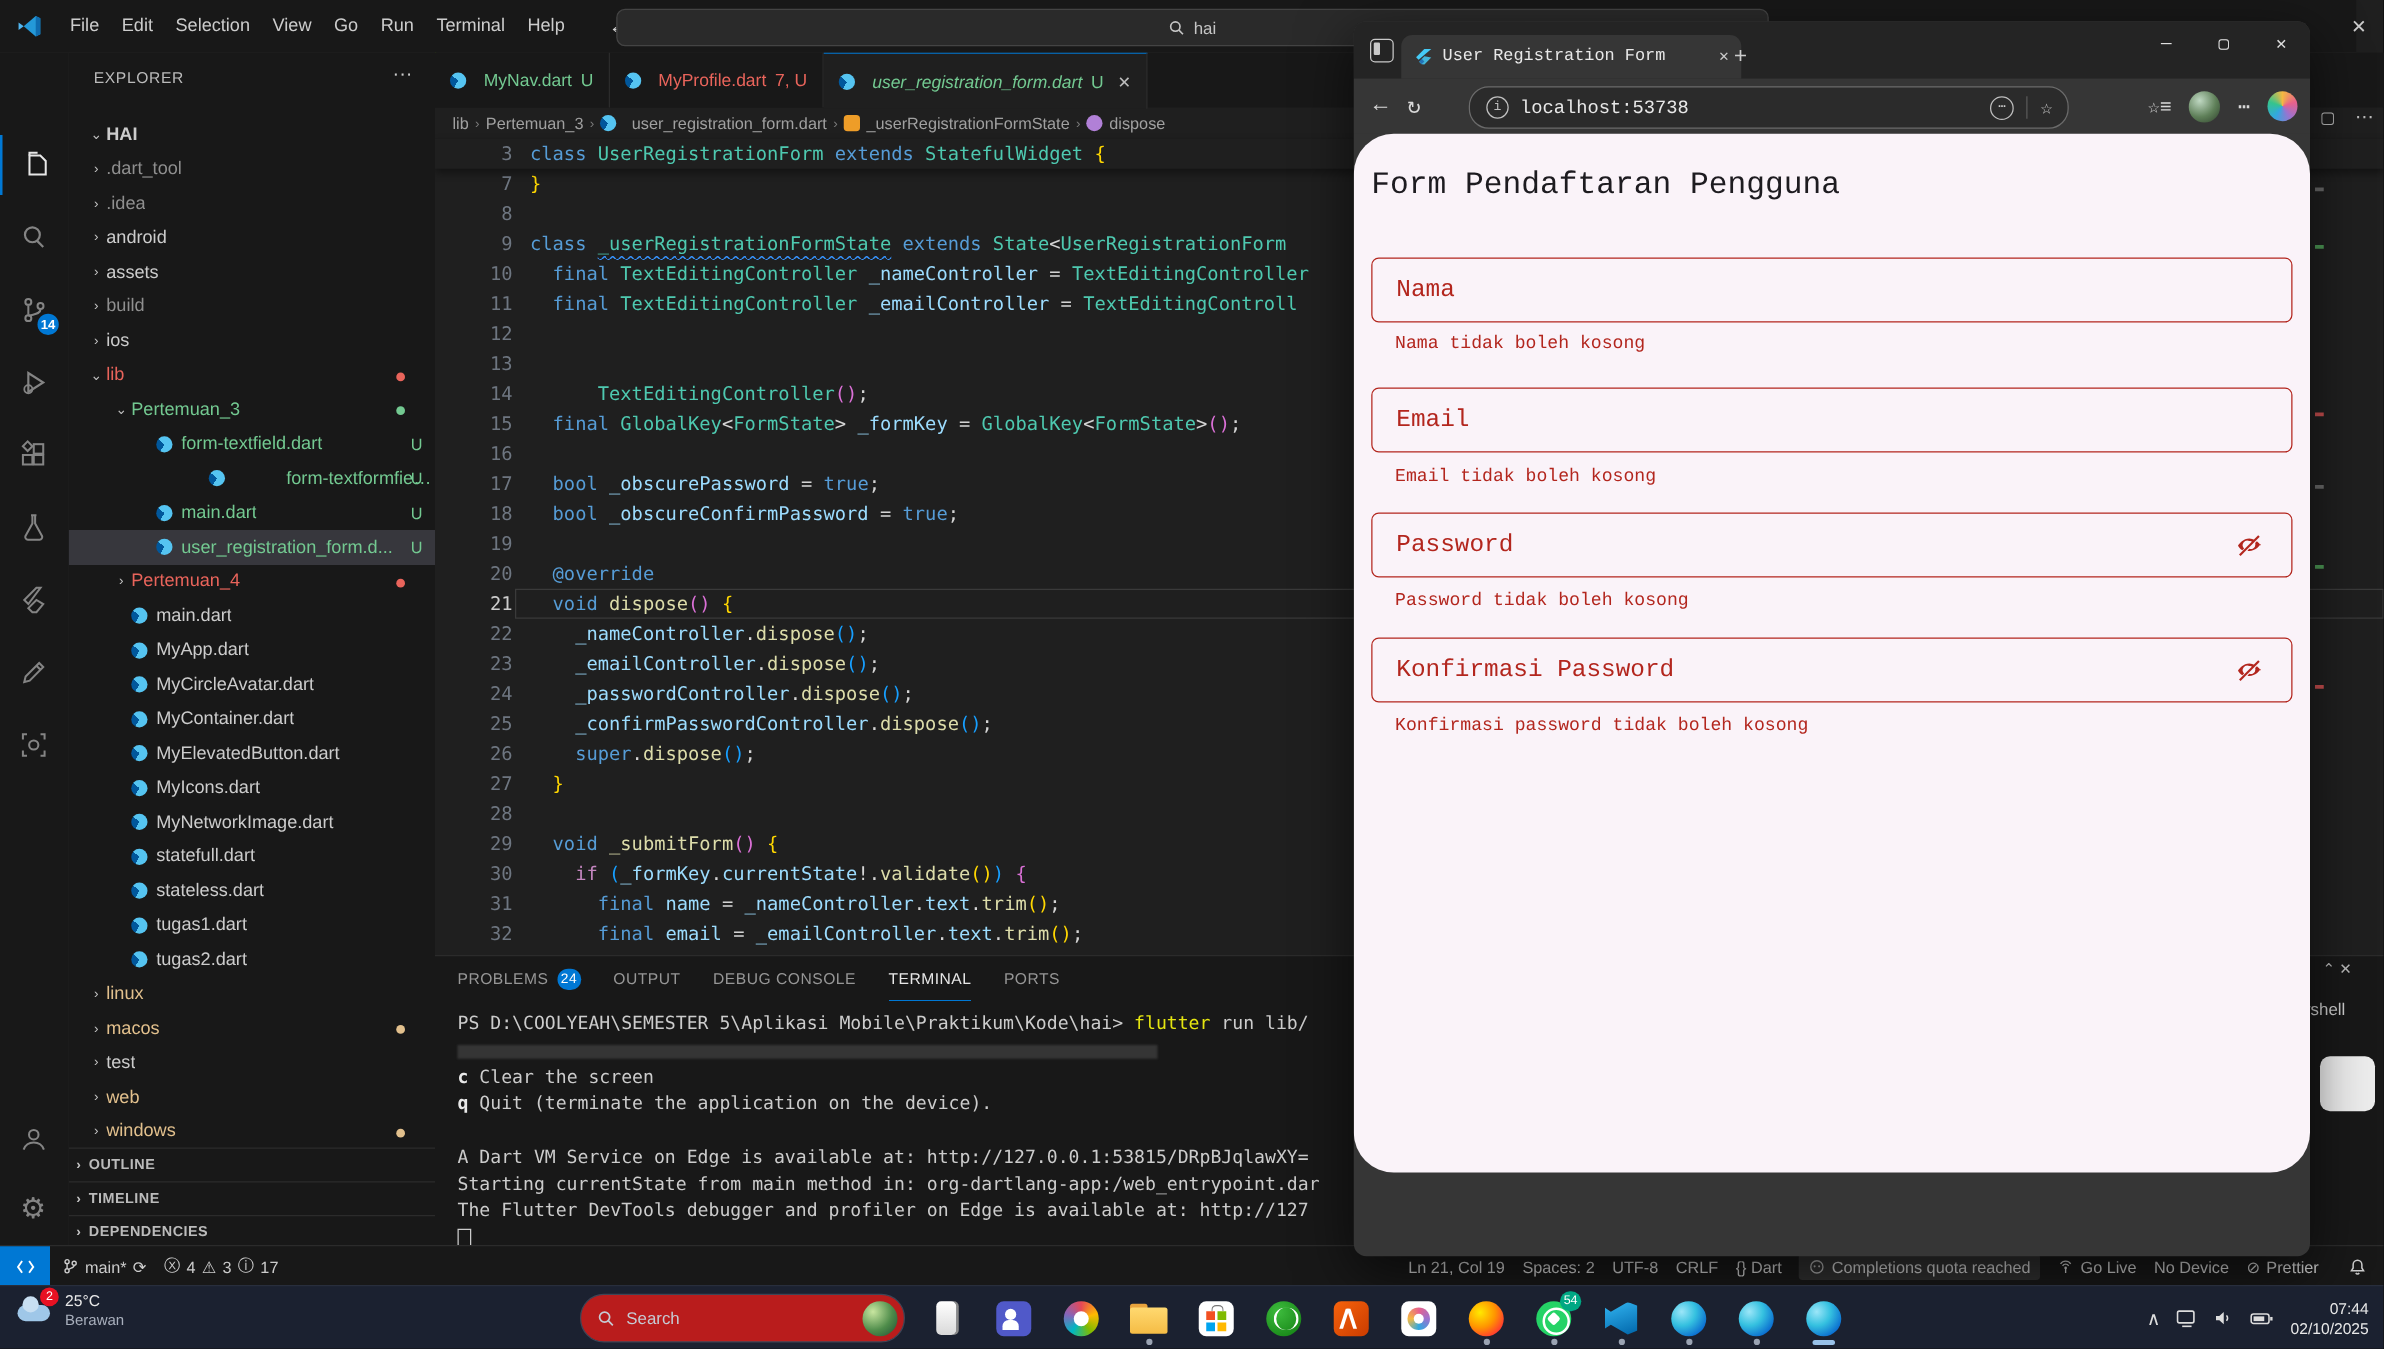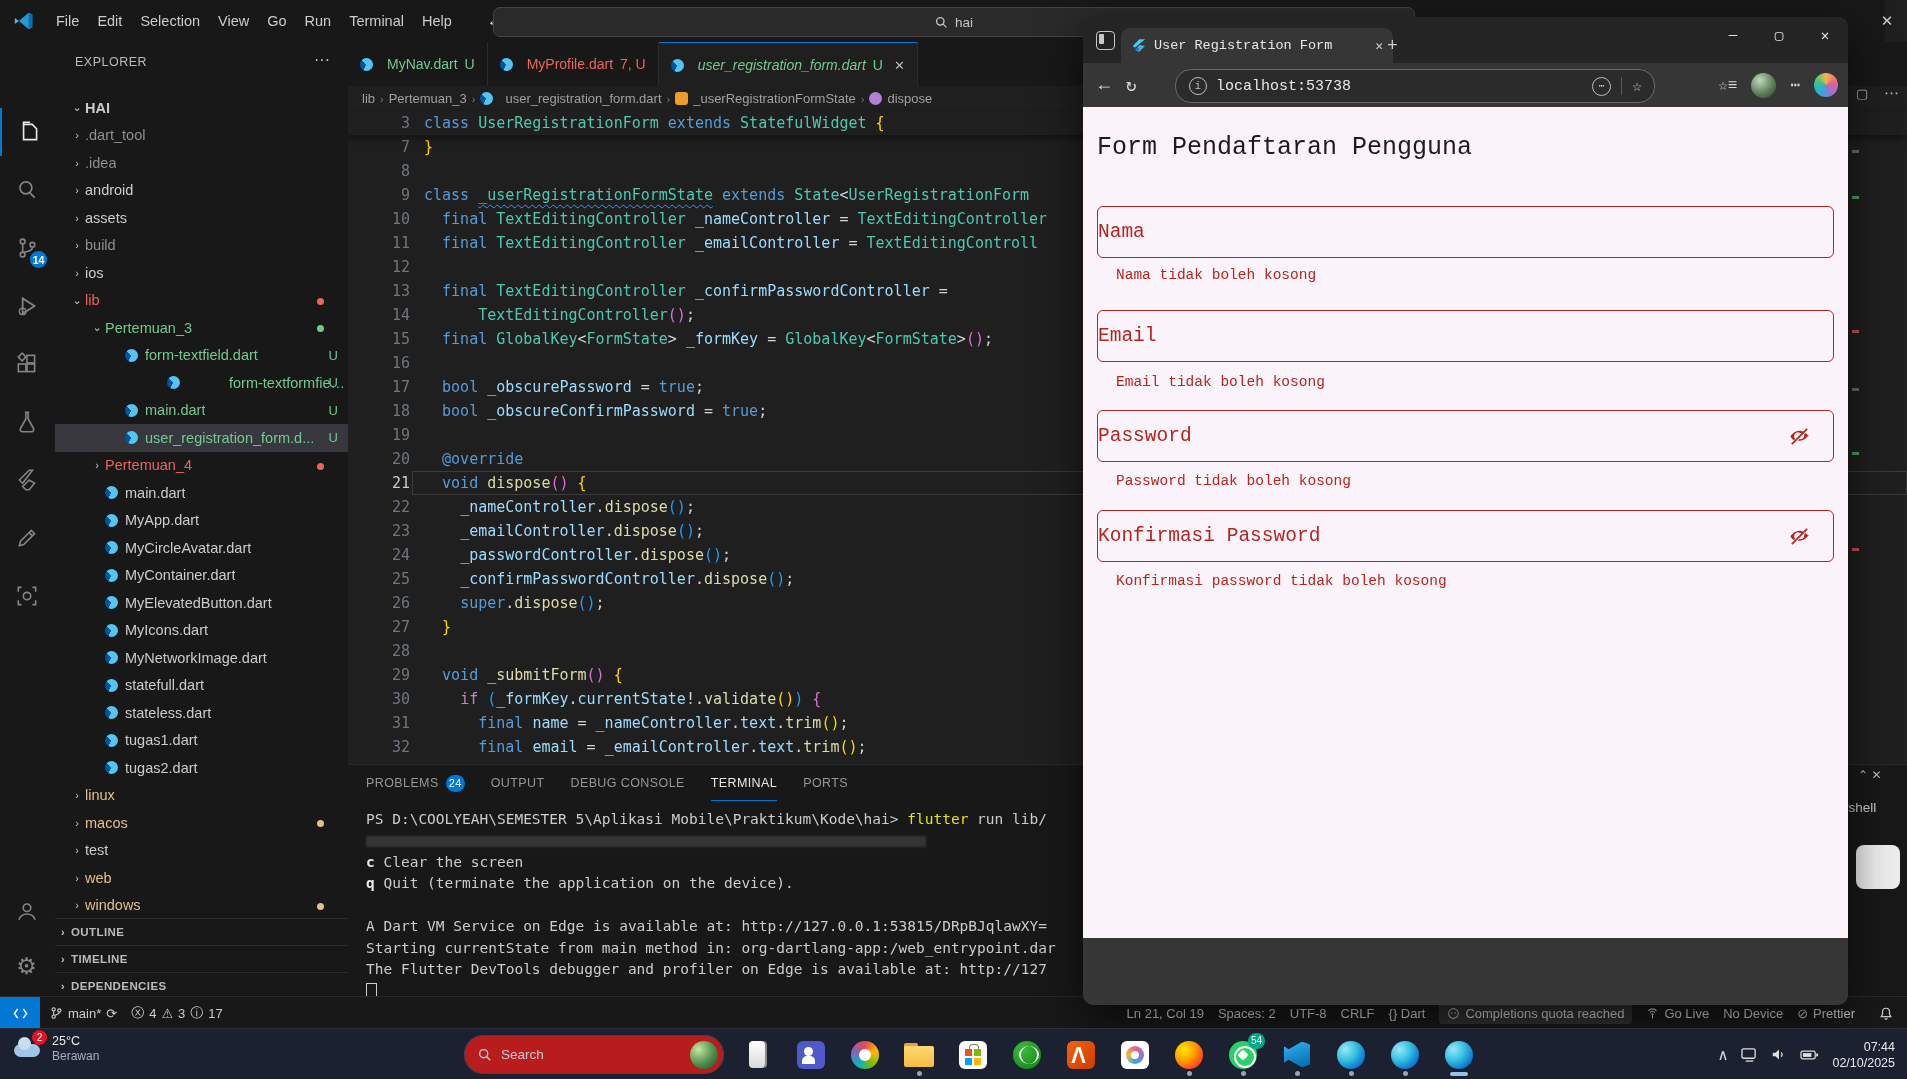--- a/index.html
+++ b/index.html
@@ -98,24 +98,24 @@
   .nav-ic{color:#D8D8D8;font-size:18px;margin-left:16px;}
   #addrpill{position:absolute;left:92px;top:6px;width:478px;height:32px;background:#2B2B2B;border:1px solid #6B6B6B;border-radius:16px;display:flex;align-items:center;color:#E8E8E8;}
   #addrpill .info{margin:0 9px 0 13px;width:16px;height:16px;border:1.4px solid #BDBDBD;border-radius:50%;font-size:10.5px;display:flex;align-items:center;justify-content:center;color:#BDBDBD;}
   #url{font-size:15px;}
   .pill-right{margin-left:auto;display:flex;align-items:center;gap:10px;margin-right:12px;color:#CFCFCF;}
   .dots-circle{width:17px;height:17px;border-radius:50%;border:1.3px solid #BDBDBD;font-size:10px;display:flex;align-items:center;justify-content:center;letter-spacing:.5px;}
   .vdiv{width:1px;height:18px;background:#5a5a5a;}
   .tb-right{position:absolute;right:10px;top:0;height:44px;display:flex;align-items:center;gap:14px;}
   #avatar{width:25px;height:25px;border-radius:50%;background:radial-gradient(circle at 35% 30%,#BFD8C2,#5E7F58 55%,#2E3F2C);}
   #copilot{width:24px;height:24px;border-radius:50%;background:conic-gradient(#F4B942,#E8618C,#9B72CF,#31A8E0,#35C48D,#F4B942);}
-  #bcontent{position:absolute;left:0;top:90px;width:765px;height:831px;background:#FAF3F9;}
+  #bcontent{position:absolute;left:0;top:90px;width:765px;height:831px;background:#FAF3F9;border-radius:32px;}
   #form-title{position:absolute;left:14px;top:26px;font-size:25px;color:#1D1B20;}
   .ffield{position:absolute;left:14px;width:735px;height:50px;border:1.7px solid #B3261E;border-radius:6px;display:flex;align-items:center;}
-  .flabel{font-size:19.5px;color:#B3261E;}
+  .flabel{margin-left:19px;font-size:19.5px;color:#B3261E;}
   .ferror{position:absolute;left:33px;font-size:14.5px;color:#B3261E;}
   .eye{position:absolute;right:22px;color:#B3261E;}
   #submit{position:absolute;left:14px;top:515px;width:735px;height:56px;border-radius:28px;background:#E9E3E9;box-shadow:0 1px 3px rgba(0,0,0,.18);
     display:flex;align-items:center;justify-content:center;font-size:19px;color:#5F5791;}
 
   
   #taskbar{left:0;top:1028px;width:1907px;height:51px;background:#1B2130;border-top:1px solid rgba(255,255,255,.06);z-index:20;}
   #weather{position:absolute;left:14px;top:5px;display:flex;align-items:center;gap:8px;}
   #wicon{position:relative;width:30px;height:30px;}
   .cloud{position:absolute;left:0;top:10px;width:26px;height:13px;background:#9FC7E8;border-radius:8px;}
@@ -445,21 +445,21 @@
     <div id="sticky">
         <div class="codeline"><span class="gut">3</span><span class="ct"><span class="tok-k">class </span><span class="tok-t">UserRegistrationForm </span><span class="tok-k">extends </span><span class="tok-t">StatefulWidget </span><span class="tok-g">{</span></span></div>
       </div>
     <div id="code-lines">
         <div class="codeline"><span class="gut">7</span><span class="ct"><span class="tok-g">}</span></span></div>
         <div class="codeline"><span class="gut">8</span><span class="ct"></span></div>
         <div class="codeline"><span class="gut">9</span><span class="ct"><span class="tok-k">class </span><span class="tok-ts">_userRegistrationFormState</span><span class="tok-p"> </span><span class="tok-k">extends </span><span class="tok-t">State</span><span class="tok-p">&lt;</span><span class="tok-t">UserRegistrationForm</span></span></div>
         <div class="codeline"><span class="gut">10</span><span class="ct"><span class="tok-p">  </span><span class="tok-k">final </span><span class="tok-t">TextEditingController </span><span class="tok-v">_nameController </span><span class="tok-p">= </span><span class="tok-t">TextEditingController</span></span></div>
         <div class="codeline"><span class="gut">11</span><span class="ct"><span class="tok-p">  </span><span class="tok-k">final </span><span class="tok-t">TextEditingController </span><span class="tok-v">_emailController </span><span class="tok-p">= </span><span class="tok-t">TextEditingControll</span></span></div>
         <div class="codeline"><span class="gut">12</span></div>
-        <div class="codeline"><span class="gut">13</span><span class="ct"><span class="tok-p">  </span><span class="tok-k">final </span><span class="tok-t">TextEditingController </span><span class="tok-v">_confirmPasswordController </span><span class="tok-p">=</span></span></div>
+        <div class="codeline"><span class="gut">13</span></div>
         <div class="codeline"><span class="gut">14</span><span class="ct"><span class="tok-p">      </span><span class="tok-t">TextEditingController</span><span class="tok-m">()</span><span class="tok-p">;</span></span></div>
         <div class="codeline"><span class="gut">15</span><span class="ct"><span class="tok-p">  </span><span class="tok-k">final </span><span class="tok-t">GlobalKey</span><span class="tok-p">&lt;</span><span class="tok-t">FormState</span><span class="tok-p">&gt; </span><span class="tok-v">_formKey </span><span class="tok-p">= </span><span class="tok-t">GlobalKey</span><span class="tok-p">&lt;</span><span class="tok-t">FormState</span><span class="tok-p">&gt;</span><span class="tok-m">()</span><span class="tok-p">;</span></span></div>
         <div class="codeline"><span class="gut">16</span><span class="ct"></span></div>
         <div class="codeline"><span class="gut">17</span><span class="ct"><span class="tok-p">  </span><span class="tok-k">bool </span><span class="tok-v">_obscurePassword </span><span class="tok-p">= </span><span class="tok-k">true</span><span class="tok-p">;</span></span></div>
         <div class="codeline"><span class="gut">18</span><span class="ct"><span class="tok-p">  </span><span class="tok-k">bool </span><span class="tok-v">_obscureConfirmPassword </span><span class="tok-p">= </span><span class="tok-k">true</span><span class="tok-p">;</span></span></div>
         <div class="codeline"><span class="gut">19</span><span class="ct"></span></div>
         <div class="codeline"><span class="gut">20</span><span class="ct"><span class="tok-p">  </span><span class="tok-k">@override</span></span></div>
         <div class="codeline cur"><span class="gut">21</span><span class="ct"><span class="tok-p">  </span><span class="tok-k">void </span><span class="tok-f">dispose</span><span class="tok-m">()</span><span class="tok-p"> </span><span class="tok-g">{</span></span></div>
         <div class="codeline"><span class="gut">22</span><span class="ct"><span class="tok-p">    </span><span class="tok-v">_nameController</span><span class="tok-p">.</span><span class="tok-f">dispose</span><span class="tok-b">()</span><span class="tok-p">;</span></span></div>
         <div class="codeline"><span class="gut">23</span><span class="ct"><span class="tok-p">    </span><span class="tok-v">_emailController</span><span class="tok-p">.</span><span class="tok-f">dispose</span><span class="tok-b">()</span><span class="tok-p">;</span></span></div>

